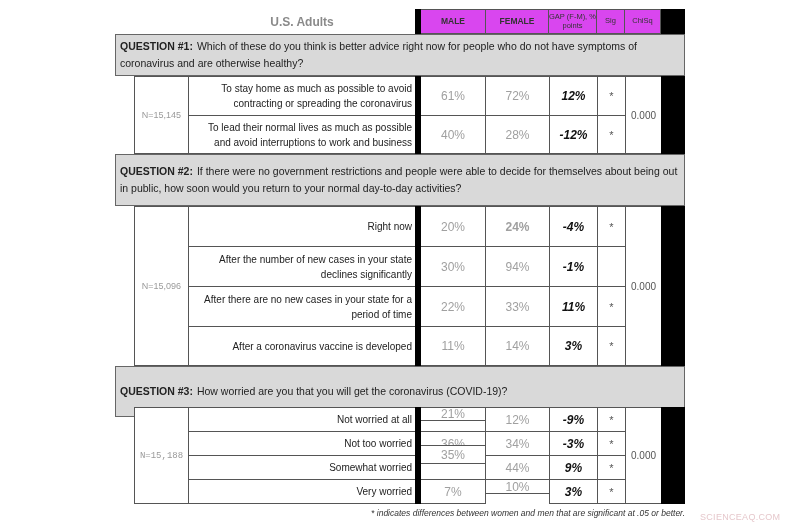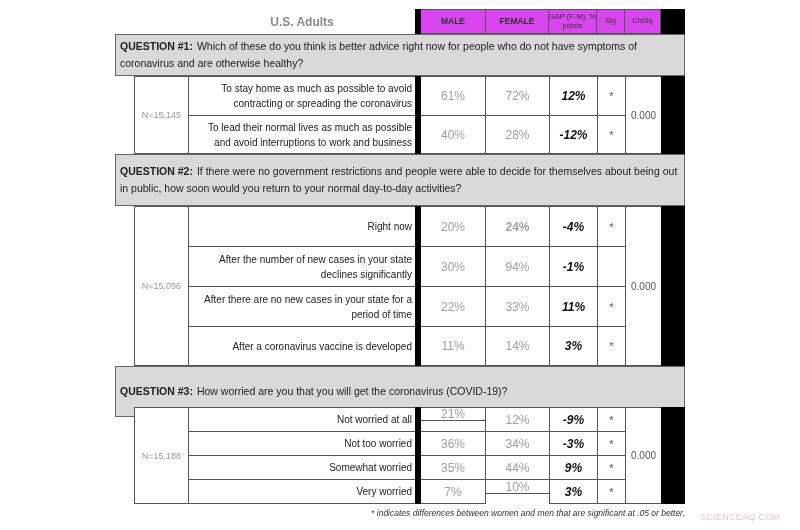--- a/index.html
+++ b/index.html
@@ -121,36 +121,36 @@
 <div class="abs cell gap" style="left:549px; top:326px; width:49px; height:40px;">3%</div>
 <div class="abs cell sig" style="left:597px; top:326px; width:29px; height:40px;">*</div>
 
 <div class="abs cell chi" style="left:625px; top:206px; width:37px; height:160px;">0.000</div>
 <div class="abs blackbar" style="left:415px; top:206px; width:6px; height:160px;"></div>
 <div class="abs blackbar" style="left:661px; top:206px; width:24px; height:160px;"></div>
 
 <div class="abs qband" style="top:366px; height:51px;">
   <span><b>QUESTION #3:</b><span>How worried are you that you will get the coronavirus (COVID-19)?</span></span>
 </div>
-<div class="abs cell ncell" style="left:134px; top:407px; width:55px; height:97px;">N=15,188</div>
+<div class="abs cell ncell" style="left:134px; top:407px; width:55px; height:97px;font-family:Liberation Mono, monospace;">N=15,188</div>
 
 <div class="abs cell lbl" style="left:188px; top:407px; width:228px; height:25px;">Not worried at all</div>
 <div class="abs cell pct" style="left:420px; top:407px; width:66px; height:14px;">21%</div>
 <div class="abs cell pct" style="left:485px; top:407px; width:65px; height:25px;">12%</div>
 <div class="abs cell gap" style="left:549px; top:407px; width:49px; height:25px;">-9%</div>
 <div class="abs cell sig" style="left:597px; top:407px; width:29px; height:25px;">*</div>
 
 <div class="abs cell lbl" style="left:188px; top:431px; width:228px; height:25px;">Not too worried</div>
 <div class="abs cell pct" style="left:420px; top:431px; width:66px; height:25px;">36%</div>
 <div class="abs cell pct" style="left:485px; top:431px; width:65px; height:25px;">34%</div>
 <div class="abs cell gap" style="left:549px; top:431px; width:49px; height:25px;">-3%</div>
 <div class="abs cell sig" style="left:597px; top:431px; width:29px; height:25px;">*</div>
 
 <div class="abs cell lbl" style="left:188px; top:455px; width:228px; height:25px;">Somewhat worried</div>
-<div class="abs cell pct" style="left:420px; top:455px; width:66px; height:25px;">35%</div>
+<div class="abs cell pct" style="left:420px; top:445px; width:66px; height:19px;">35%</div>
 <div class="abs cell pct" style="left:485px; top:455px; width:65px; height:25px;">44%</div>
 <div class="abs cell gap" style="left:549px; top:455px; width:49px; height:25px;">9%</div>
 <div class="abs cell sig" style="left:597px; top:455px; width:29px; height:25px;">*</div>
 
 <div class="abs cell lbl" style="left:188px; top:479px; width:228px; height:25px;">Very worried</div>
 <div class="abs cell pct" style="left:420px; top:479px; width:66px; height:25px;">7%</div>
 <div class="abs cell pct" style="left:485px; top:479px; width:65px; height:15px;">10%</div>
 <div class="abs cell gap" style="left:549px; top:479px; width:49px; height:25px;">3%</div>
 <div class="abs cell sig" style="left:597px; top:479px; width:29px; height:25px;">*</div>
 

